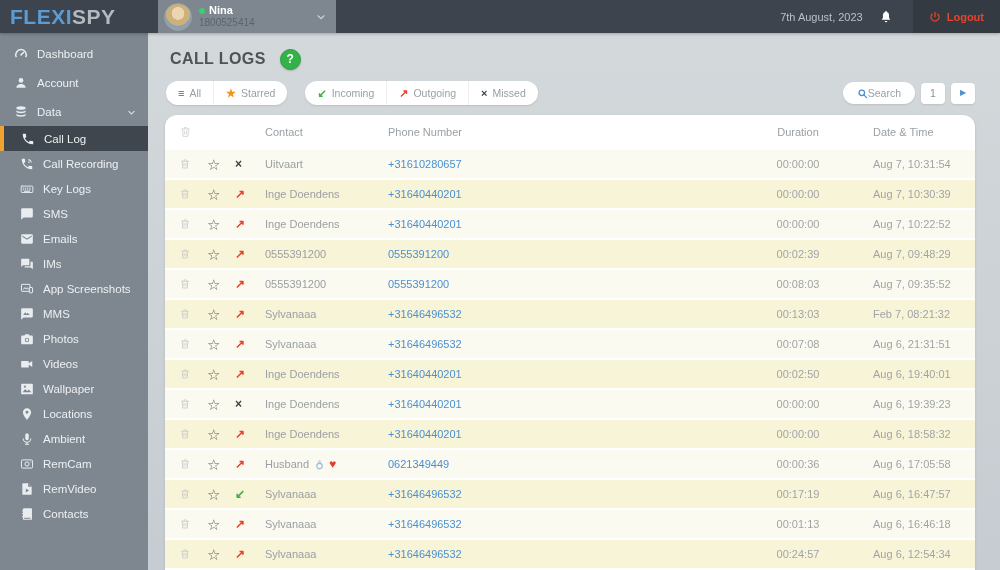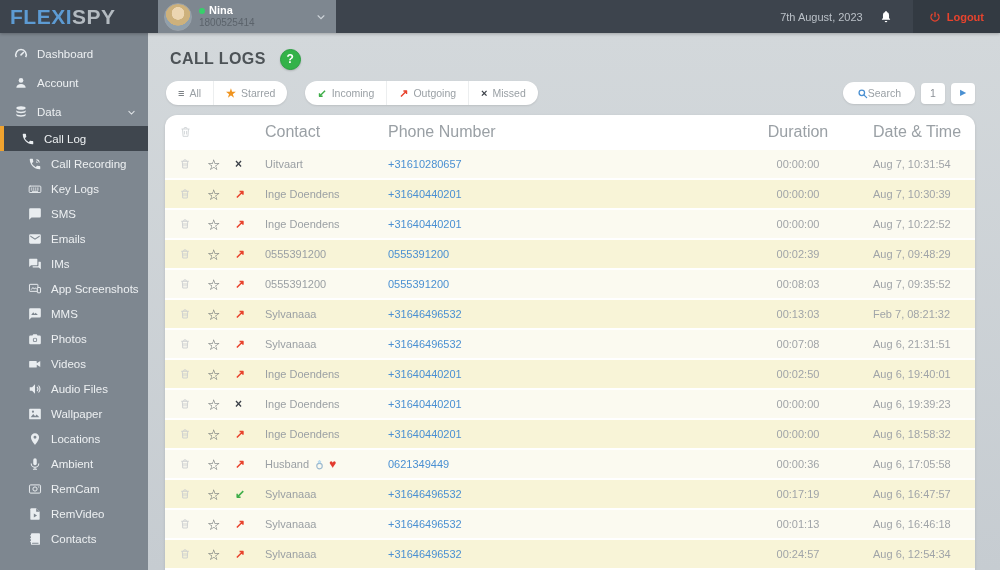--- a/index.html
+++ b/index.html
@@ -30,21 +30,21 @@
   .bell{width:14px;height:15px;color:#fff;margin-right:20px;cursor:pointer}
   .logout{height:33px;background:#333a42;display:flex;align-items:center;gap:6px;
     padding:0 16px;font-size:11px;font-weight:bold;cursor:pointer}
   .pwr{width:12px;height:12px}
 
   
   .sidebar{position:absolute;top:33px;left:0;width:148px;bottom:0;background:#7e8790;padding-top:6px}
   .side-item{display:flex;align-items:center;gap:9px;height:25px;padding-left:14px;
     color:#edf0f2;font-size:11.5px;cursor:pointer}
   .side-item.top{height:29px}
-  .side-item.sub{padding-left:28px}
+  .side-item.sub{padding-left:20px}
   .side-item.active{background:#3f464e;border-left:4px solid #f0a32f;padding-left:17px}
   .side-icon{width:14px;height:14px;flex:0 0 14px;color:#e9edf0}
   .side-item .chevron{margin-left:auto;margin-right:12px;width:9px;height:9px;color:#dfe3e6}
 
   
   .main{position:absolute;left:148px;top:33px;right:0;bottom:0;
     background:linear-gradient(180deg,#d3d8db,#c6ccd1)}
   .title-row{display:flex;align-items:center;gap:10px;padding:13px 0 0 18px}
   .title-row h1{margin:4px;font-size:16px;color:#4d5357;letter-spacing:.4px}
   .help{width:19px;height:19px;border-radius:50%;background:#33b249;border:1px solid #2aa041;
@@ -63,21 +63,21 @@
   .sicon{width:11px;height:11px;color:#4a90d2}
   .page-btn{background:#fff;border-radius:4px;min-width:10px;height:21px;display:flex;align-items:center;
     justify-content:center;font-size:10.5px;color:#8a9096;padding:0 7px;cursor:pointer;
     box-shadow:0 1px 2px rgba(0,0,0,.10)}
   .page-btn .tri{color:#4a90d2;font-size:8px;line-height:1}
 
   
   .card{margin:10px 25px 0 17px;background:#fff;border-radius:12px 12px 0 0;height:470px;
     overflow:hidden;box-shadow:0 1px 3px rgba(0,0,0,.12)}
   .grid{display:grid;grid-template-columns:40px 26px 34px 123px 1fr 150px 102px;align-items:center}
-  .thead{height:33px;font-size:16px;color:#9aa0a5}
+  .thead{height:33px;font-size:11px;color:#9aa0a5}
   .th-trash{justify-self:center;width:13px;height:14px;color:#cfd3d6;cursor:pointer}
   .th-dur{justify-self:center}
   .trow{height:28px;border-top:2px solid #fff;font-size:11px}
   .trow.odd{background:#fbfaf0}
   .trow.even{background:#f8f4d7}
   .cell-trash{justify-self:center;width:12px;height:13px;color:#c7cbce;cursor:pointer}
   .cell-star{justify-self:start;font-size:15px;color:#5e6569;cursor:pointer;line-height:1;padding-left:2px}
   .cell-dir{font-size:12px;font-weight:bold;line-height:1;padding-left:4px}
   .cell-name{color:#9ba0a4;display:flex;align-items:center}
   .cell-phone{color:#4a90d2;cursor:pointer}
@@ -211,27 +211,20 @@
         </svg></span>
       <span>Photos</span>
     </div>
     <div class="side-item sub">
       <span class="side-icon"><svg viewBox="0 0 24 24" fill="currentColor">
           <path d="M14 7a1 1 0 0 1 1 1v2.6l6-3.6v10l-6-3.6V17a1 1 0 0 1-1 1H3a1 1 0 0 1-1-1V8a1 1 0 0 1 1-1z"></path>
         </svg></span>
       <span>Videos</span>
     </div>
     <div class="side-item sub">
-      <span class="side-icon"><svg viewBox="0 0 24 24" fill="currentColor">
-          <path d="M3 9v6h4l5 5V4L7 9z"></path>
-          <path fill="none" stroke="currentColor" stroke-width="1.8" d="M15.5 8.5a5 5 0 0 1 0 7M18 6a8.5 8.5 0 0 1 0 12"></path>
-        </svg></span>
-      <span>Audio Files</span>
-    </div>
-    <div class="side-item sub">
       <span class="side-icon"><svg viewBox="0 0 24 24">
           <rect x="2" y="3" width="20" height="18" rx="1.5" fill="currentColor"></rect>
           <path fill="#7e8790" d="M4.5 17.5 9 12l3.2 3.8L14.7 13l4.8 4.5z"></path>
           <circle cx="8.5" cy="8" r="1.8" fill="#7e8790"></circle>
         </svg></span>
       <span>Wallpaper</span>
     </div>
     <div class="side-item sub">
       <span class="side-icon"><svg viewBox="0 0 24 24" fill="currentColor">
           <path d="M12 2C8.1 2 5 5.1 5 9c0 5.2 7 13 7 13s7-7.8 7-13c0-3.9-3.1-7-7-7zm0 9.5A2.5 2.5 0 1 1 12 6.5a2.5 2.5 0 0 1 0 5z"></path>

